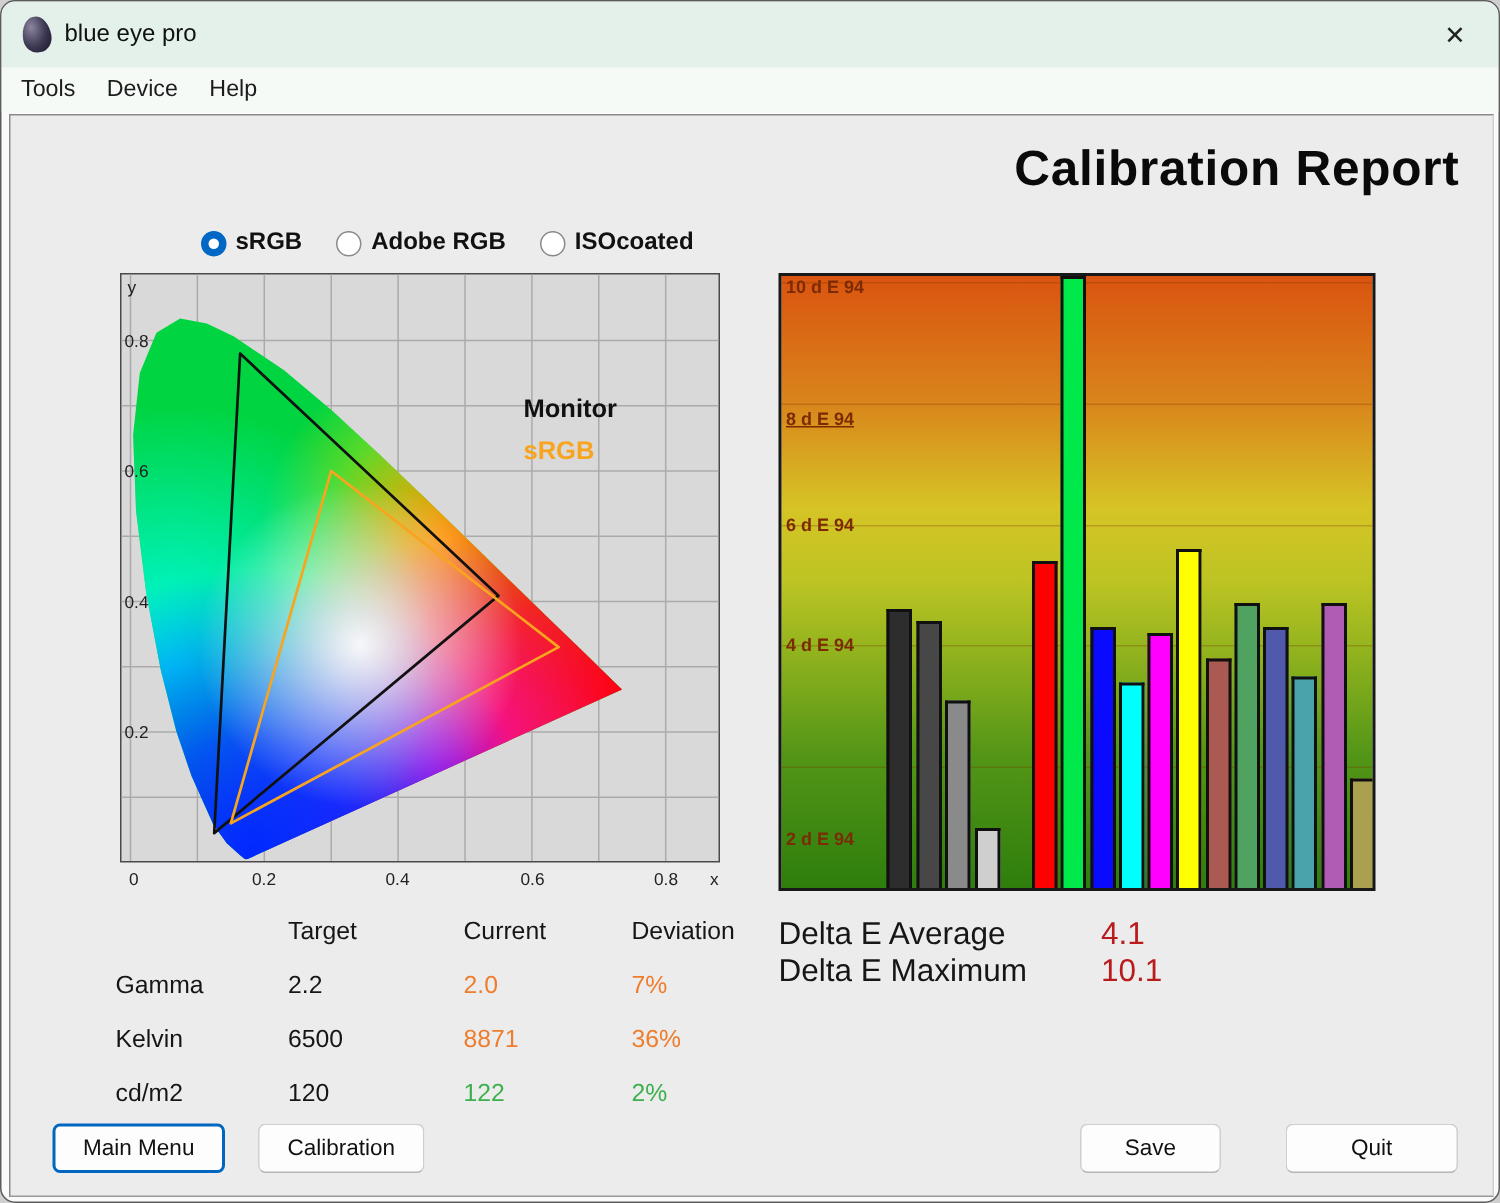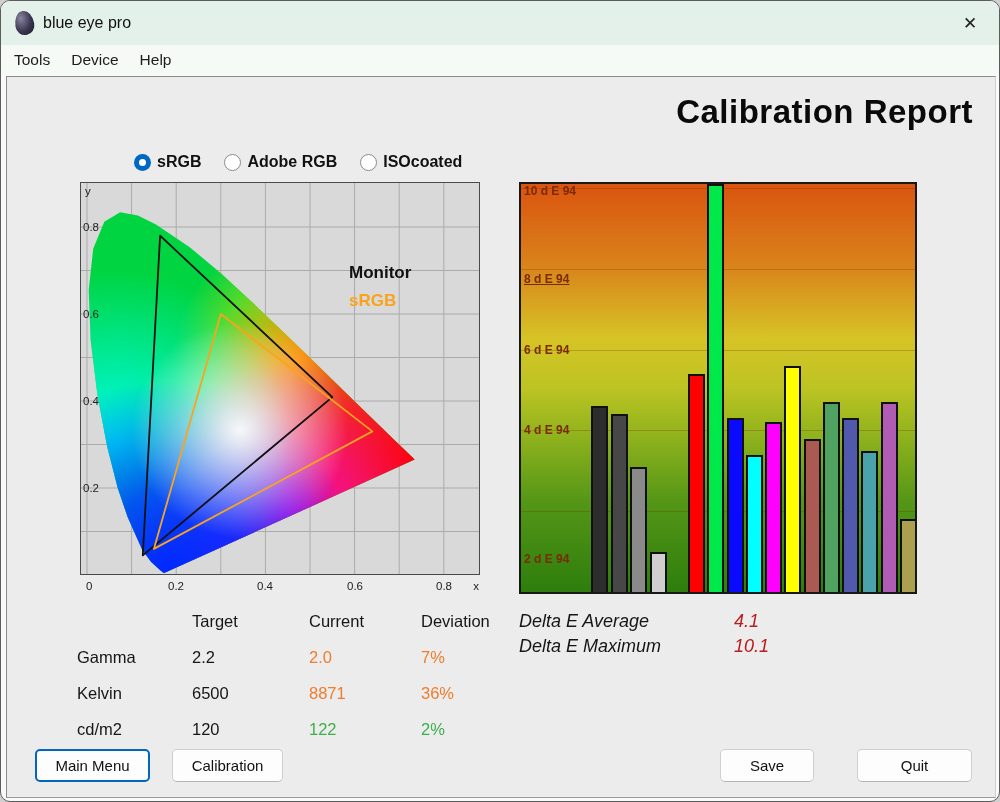--- a/index.html
+++ b/index.html
@@ -80,21 +80,21 @@
     color:#7b2a02; white-space:nowrap;
   }
   .chart .ytick-line{
     position:absolute; left:0; width:100%; height:1px;
     background:rgba(122,50,0,0.28);
   }
   
   .delta{
     position:absolute; left:512px; top:534px;
     display:grid; grid-template-columns:181px auto; grid-auto-rows:25px;
-    font-size:18px; color:#161616;font-style:italic;
+    font-size:21px; color:#161616;
   }
   .delta .dval{ color:#b91c1c;margin-left:34px; }
   
   .btn{
     position:absolute; height:33px; background:#fdfdfd;
     border:1px solid #cfcfcf; border-bottom-color:#b5b5b5; border-radius:5px;
     font-size:15px; color:#111;
     display:flex; align-items:center; justify-content:center;
   }
   .btn.primary-focus{ border:2px solid #0066bf; }

